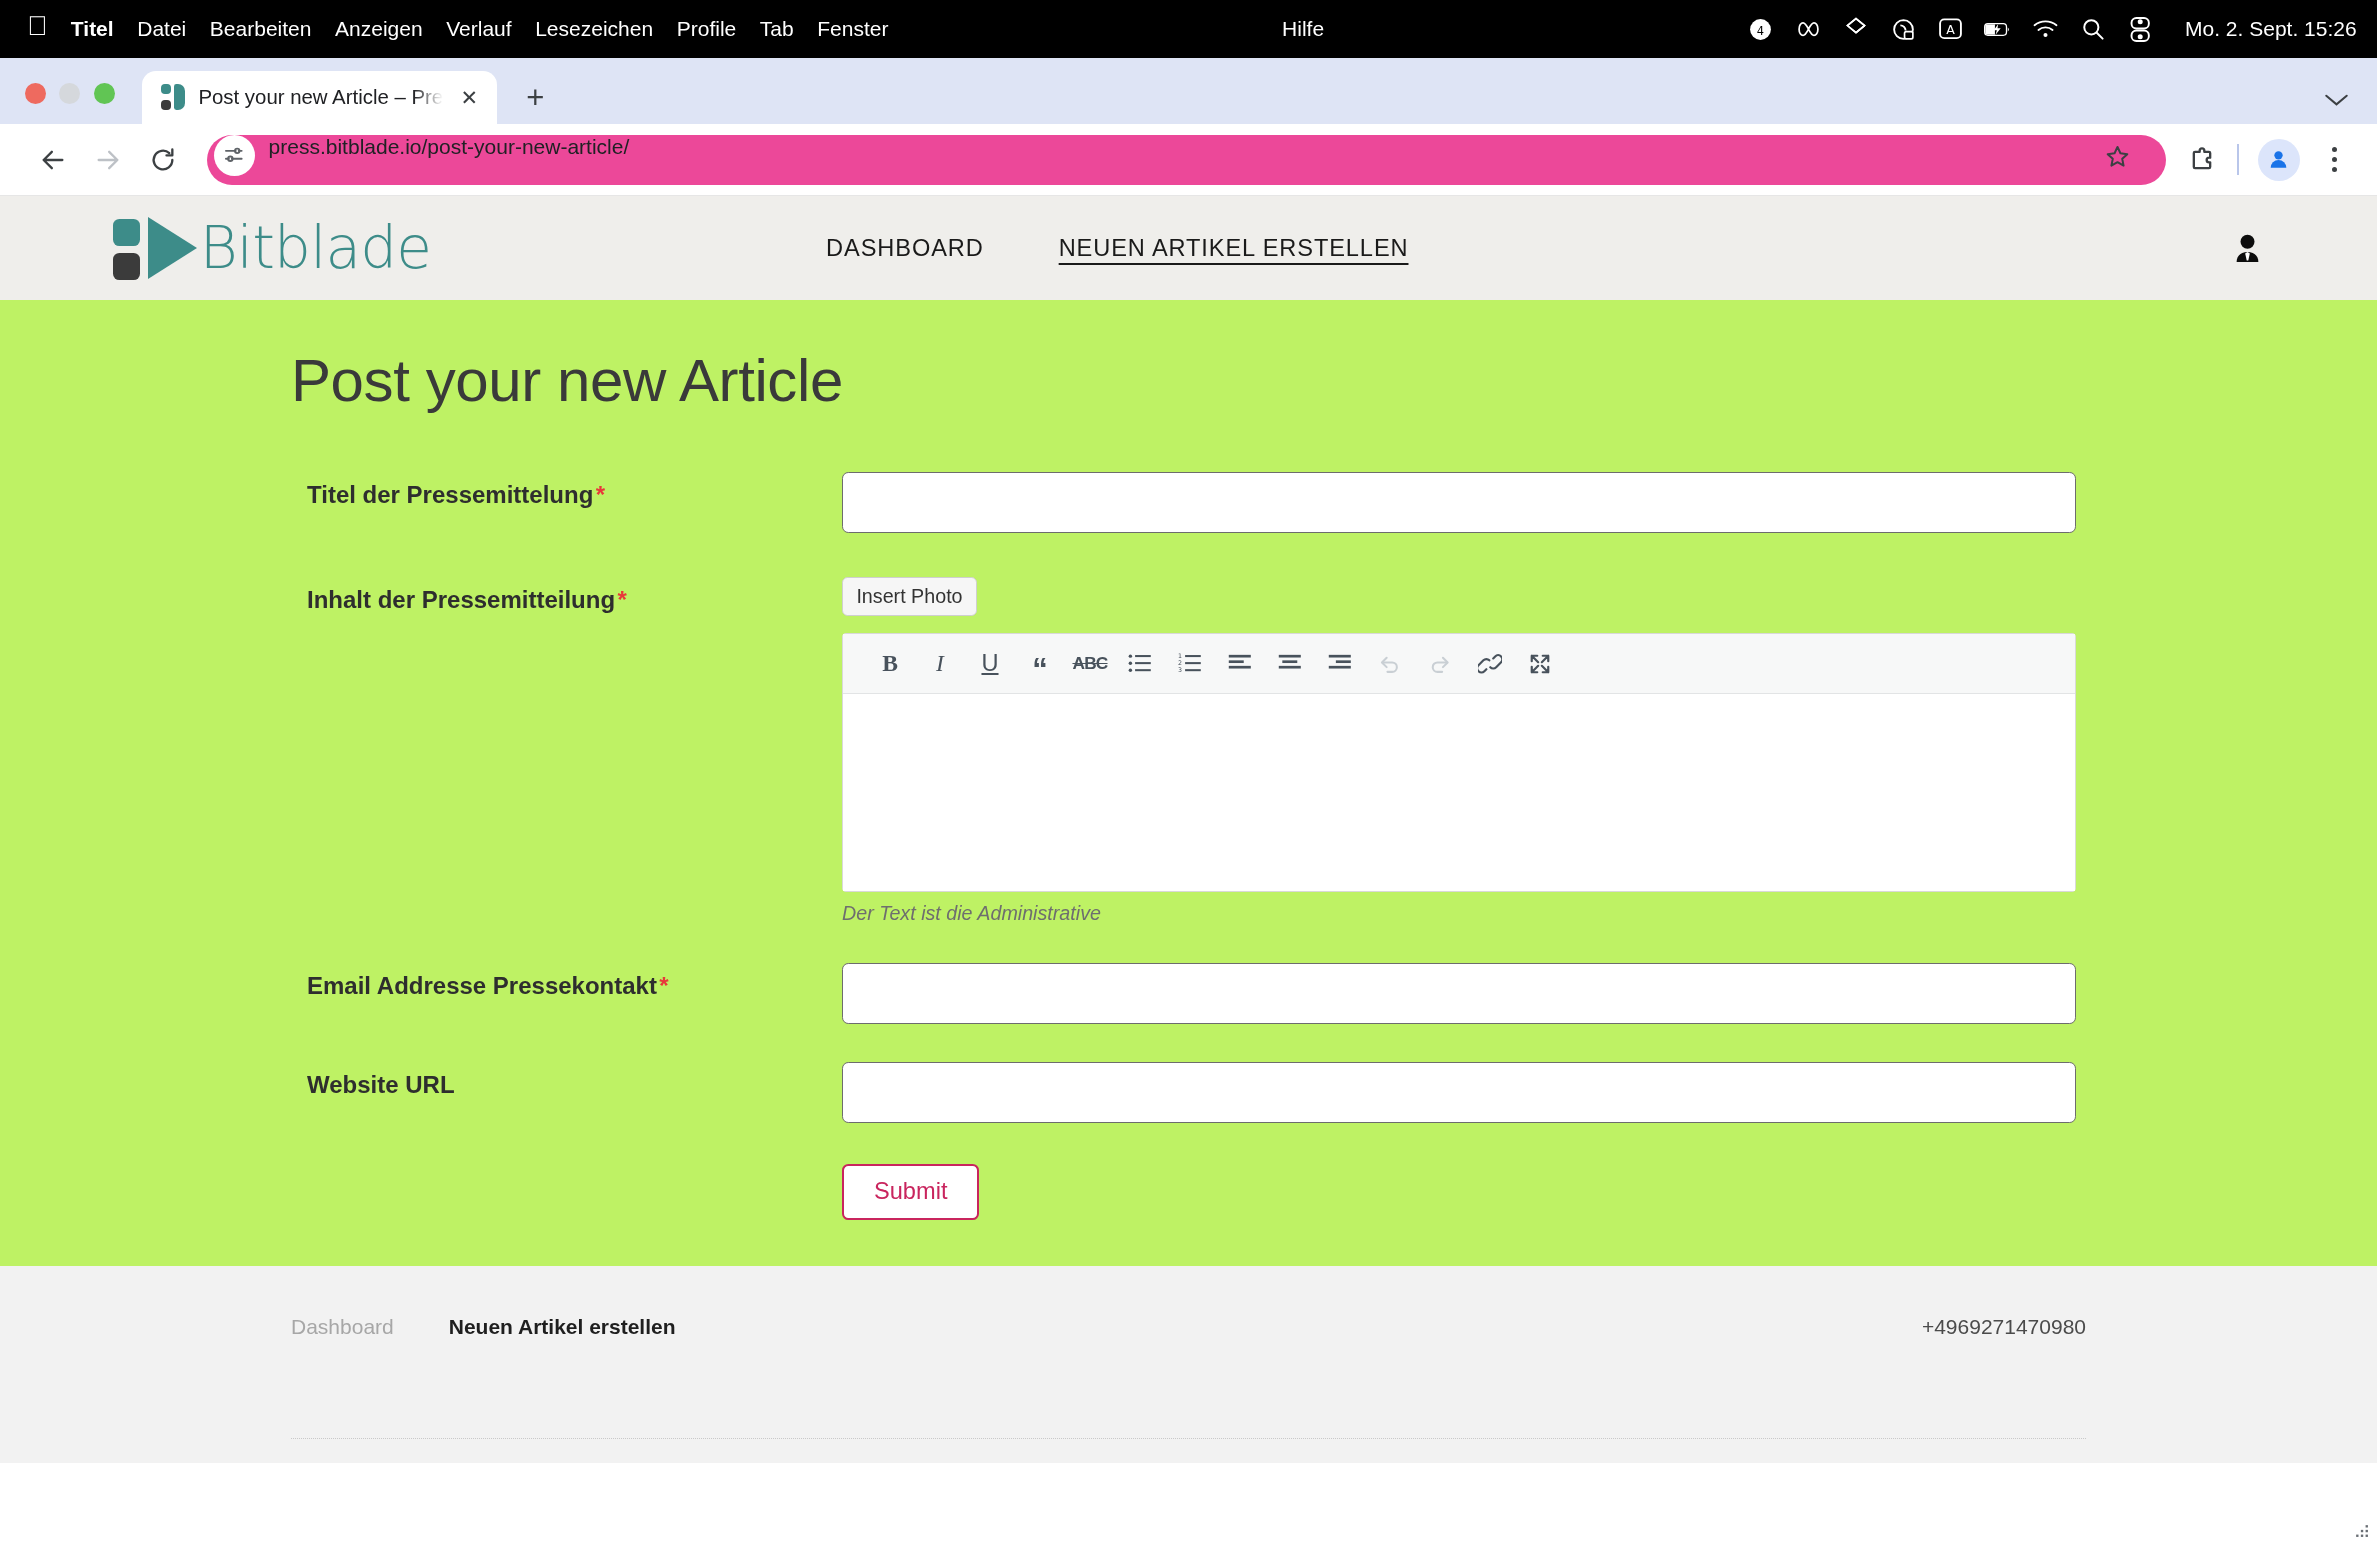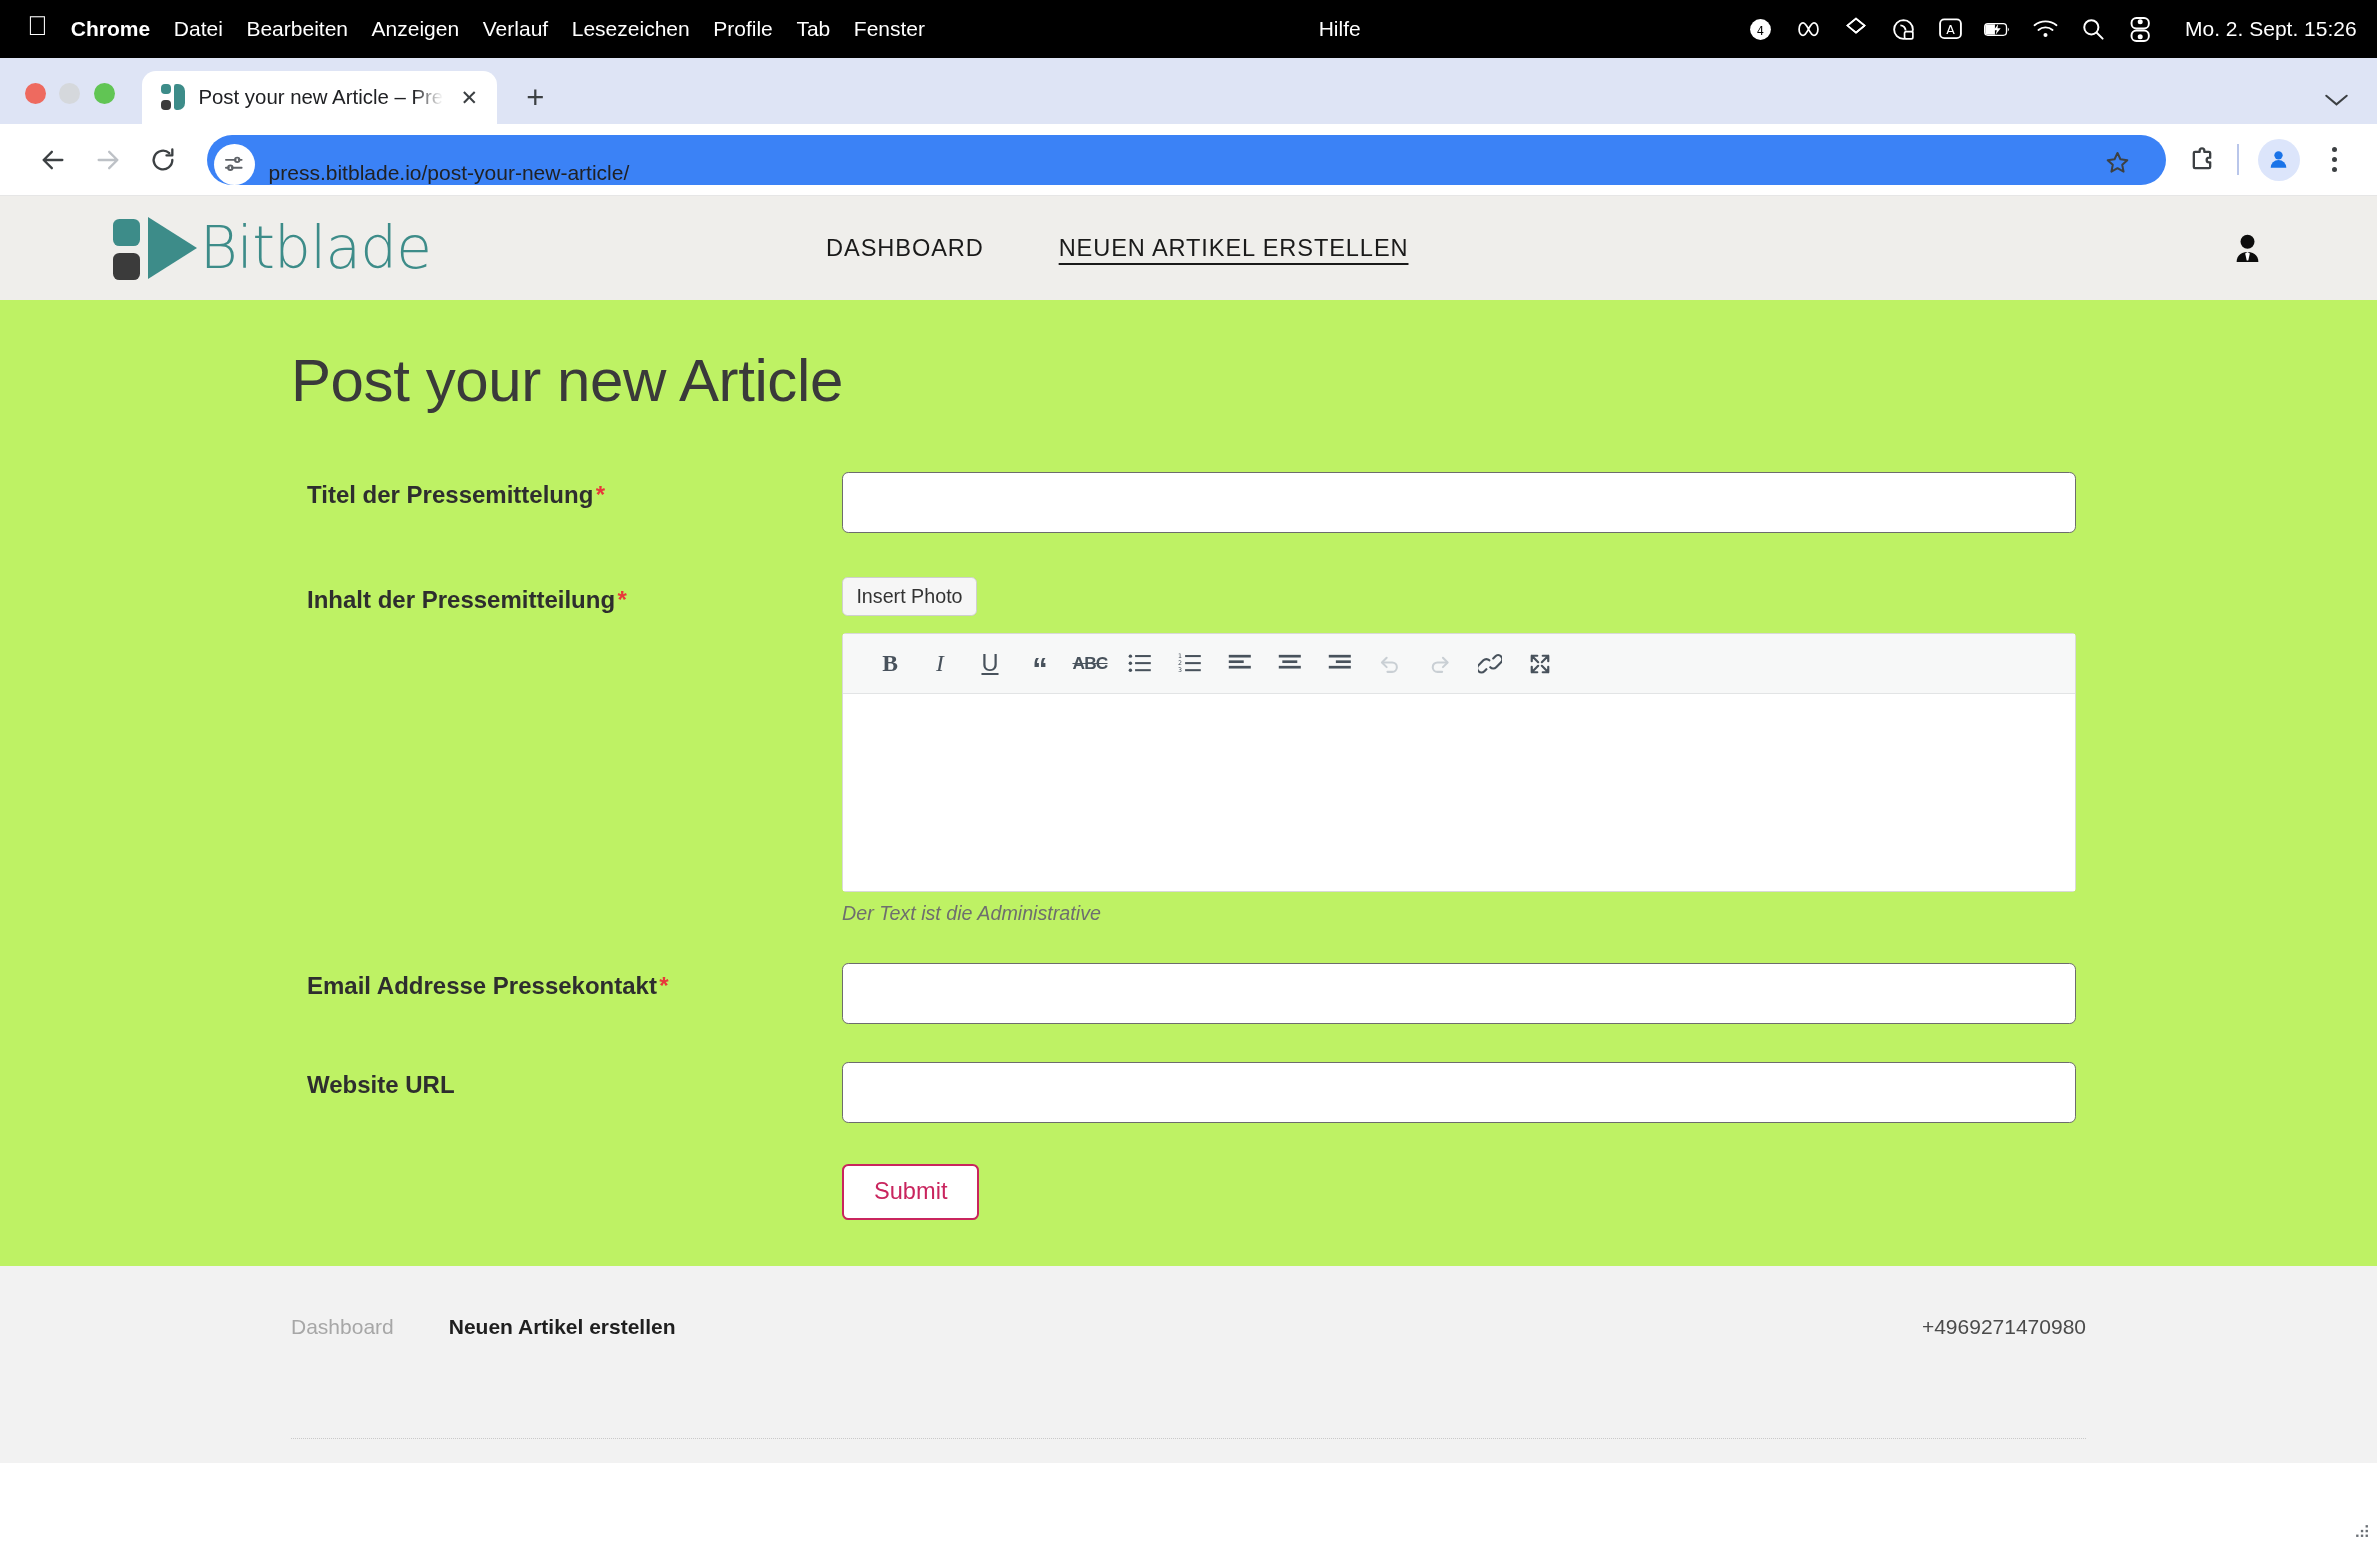--- a/index.html
+++ b/index.html
@@ -103,24 +103,24 @@
   }
   .nav-btn {
     width: 55px; height: 55px;
     display: flex; align-items: center; justify-content: center;
     font-size: 27px; color: #3c4043;
   }
   .nav-btn.disabled { color: #bdc1c6; }
   .omnibox {
     flex: 1;
     height: 50px;
-    background: #3b82f6;
+    background: #ec4899;
     border-radius: 25px;
     display: flex;
-    align-items: flex-end;
+    align-items: flex-start;
     margin-left: 17.3px;
     padding: 0 23.6px 0 6.3px;
     gap: 14px;
   }
   .omni-icon {
     width: 41px; height: 41px; border-radius: 50%;
     background: #ffffff;
     display: flex; align-items: center; justify-content: center;
     flex: 0 0 auto;
   }
@@ -298,21 +298,21 @@
     position: absolute; left: 291px; right: 291px; bottom: 23.6px;
     border-top: 1.6px dotted #c9c9c9;
   }
   svg { display: block; }
 </style>
 </head>
 <body>
 
 <div class="menubar">
   <span class="apple-logo"></span>
-  <span class="mb-item bold">Chrome</span>
+  <span class="mb-item bold">Titel</span>
   <span class="mb-item">Datei</span>
   <span class="mb-item">Bearbeiten</span>
   <span class="mb-item">Anzeigen</span>
   <span class="mb-item">Verlauf</span>
   <span class="mb-item">Lesezeichen</span>
   <span class="mb-item">Profile</span>
   <span class="mb-item">Tab</span>
   <span class="mb-item">Fenster</span>
   <span style="width:370px"></span>
   <span class="mb-item mb-help">Hilfe</span>

